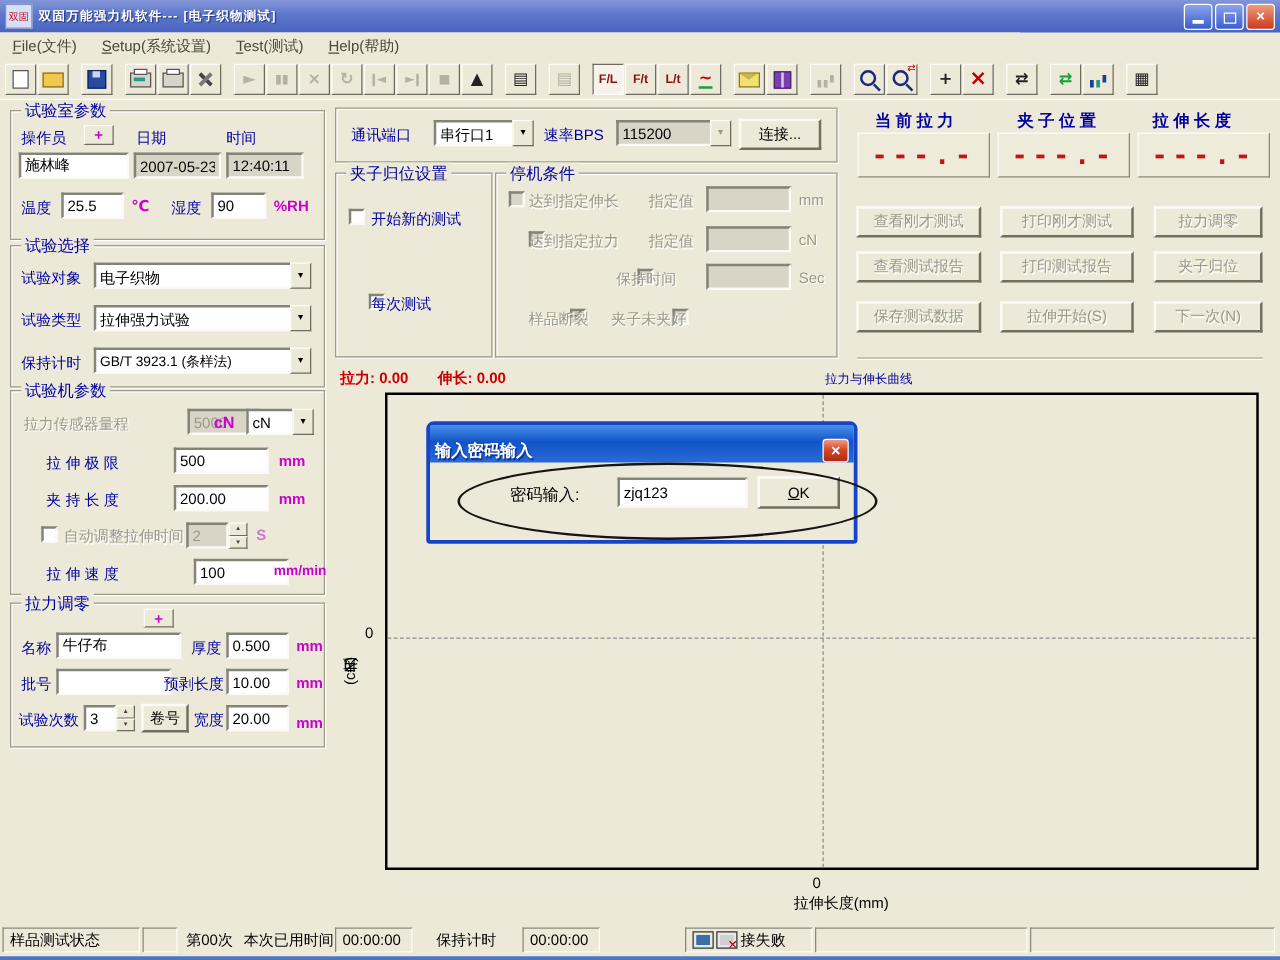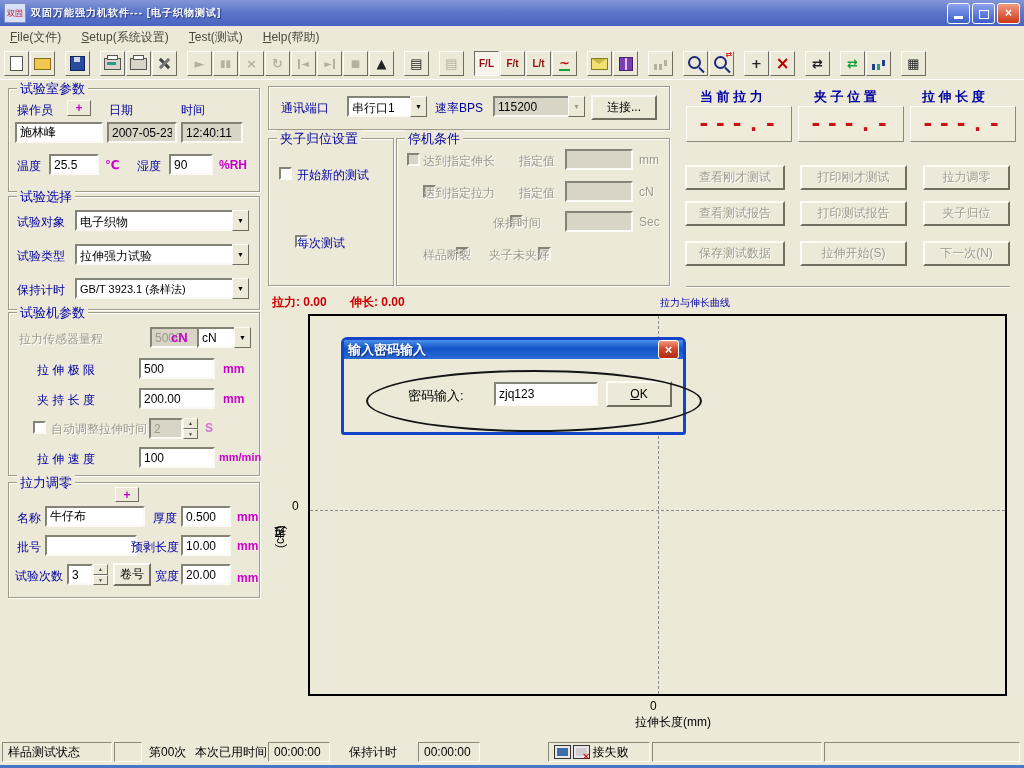--- a/index.html
+++ b/index.html
@@ -108,22 +108,22 @@
   #chart{position:absolute;left:308px;top:234px;width:699px;height:382px;border:2px solid #000;box-sizing:border-box}
   .vdash{position:absolute;left:348px;top:0;bottom:0;width:0;border-left:1px dashed #8a8a8a}
   .hdash{position:absolute;top:194px;left:0;right:0;height:0;border-top:1px dashed #8a8a8a}
   .axis{color:#000;font-size:12px;position:absolute}
   .ylab{writing-mode:vertical-rl;transform:rotate(180deg)}
   .redtext{color:#cc0000;font-weight:bold}
 
   
   #dialog{position:absolute;left:341px;top:257px;width:345px;height:98px;border:3px solid #1445c8;
     border-radius:6px 6px 3px 3px;background:#ece9d8;box-sizing:border-box;z-index:10}
-  #dlg-title{height:19px;background:linear-gradient(180deg,#4a90e8 0%,#1254c8 45%,#2a6ad8 100%);
-    display:flex;align-items:center;padding:0 4px;border-radius:2px 2px 0 0}
+  #dlg-title{height:30px;background:linear-gradient(180deg,#4a90e8 0%,#1254c8 45%,#2a6ad8 100%);
+    display:flex;align-items:flex-end;padding:0 4px;border-radius:2px 2px 0 0}
   #dlg-title .t{color:#fff;font-weight:bold;font-size:13px;text-shadow:1px 1px 1px #0a2a80}
   .dlg-x{margin-left:auto;width:19px;height:17px;border:1px solid #fff;border-radius:3px;
     background:linear-gradient(#f09a80 0%,#d4482a 45%,#b02a10 100%);color:#fff;font-weight:bold;font-size:13px;
     display:flex;align-items:center;justify-content:center}
   .ellipse{position:absolute;left:22px;top:30px;width:332px;height:58px;border:2px solid #151515;border-radius:50%;pointer-events:none}
   .ok-label{display:block}
   .ok-label::first-letter{text-decoration:underline}
 
   
   #statusbar{position:absolute;left:0;top:740px;width:1024px;height:25px;background:#ece9d8}
@@ -326,21 +326,21 @@
     <span class="abs unit" style="left:214px;top:79px">mm</span>
     <span class="cb abs" style="left:24px;top:108px"></span>
     <span class="abs glbl" style="left:42px;top:108px">自动调整拉伸时间</span>
     <input class="inp dim abs" style="left: 140px; top: 105px; width: 34px;" value="2">
     <span class="spin abs" style="left:174px;top:105px">
         <span class="sb">▲</span>
         <span class="sb">▼</span>
       </span>
     <span class="abs unit dim" style="left:196px;top:108px">S</span>
     <span class="abs lbl" style="left:28px;top:138px">拉 伸 速 度</span>
-    <input class="inp abs" style="left: 130px; top: 134px; width: 76px;" value="100">
+    <input class="inp abs" style="left: 146px; top: 134px; width: 76px;" value="100">
     <span class="abs unit" style="left:210px;top:138px;font-size:11px">mm/min</span>
   </div>
 
   <div class="group" style="left:8px;top:402px;width:250px;height:114px">
     <span class="gtitle">拉力调零</span>
     <div class="plusbtn abs" style="left:106px;top:4px;width:24px;height:15px">
         <span>+</span>
       </div>
     <span class="abs lbl" style="left:8px;top:27px">名称</span>
     <input class="inp abs" style="left: 36px; top: 23px; width: 100px;" value="牛仔布">

